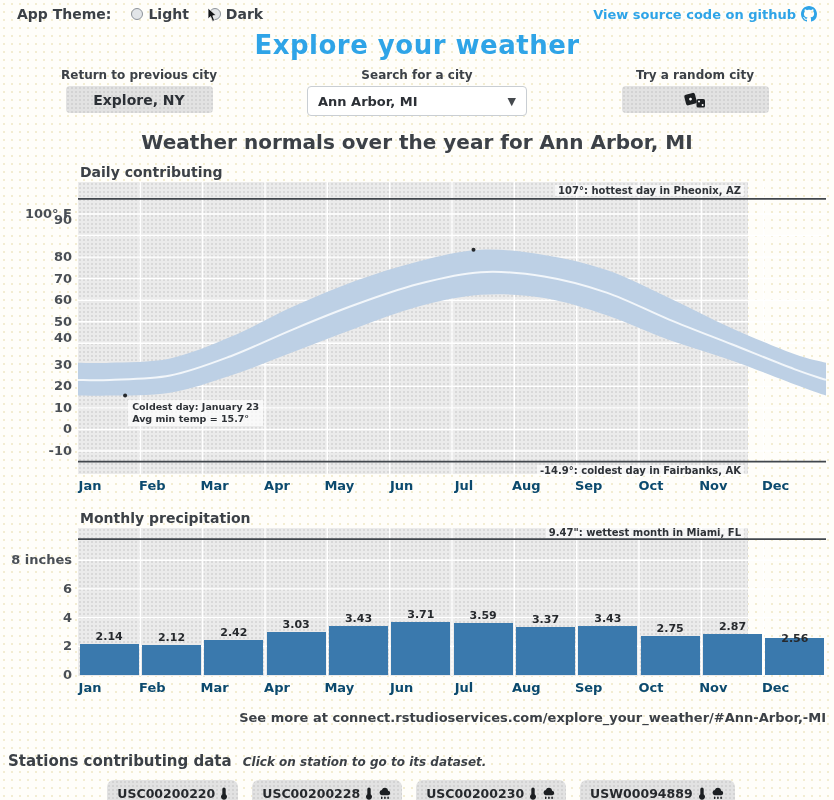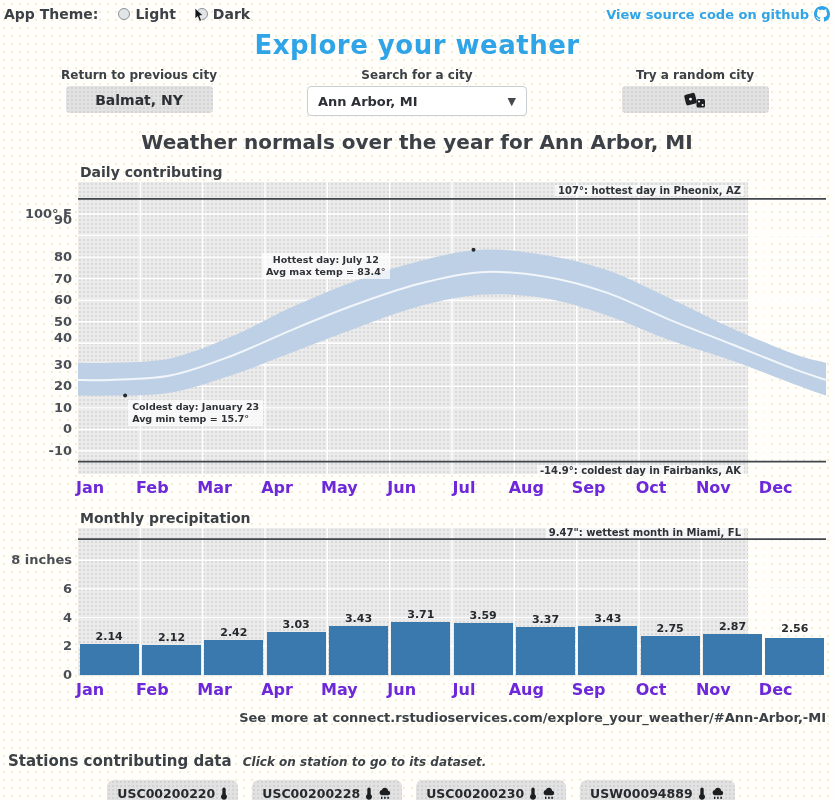--- a/index.html
+++ b/index.html
@@ -4,21 +4,21 @@
 <style>
   * { box-sizing: border-box; margin: 0; padding: 0; }
   html,body { width: 834px; height: 800px; overflow: hidden; }
   body {
     font-family: "DejaVu Sans", sans-serif;
     color: #3c4147;
     background-color: #fffefa;
     background-image: radial-gradient(#f3edd2 1px, transparent 1px);
     background-size: 8px 8px;
   }
-  .topbar { display: flex; align-items: center; height: 28px; padding: 0 4px; }
+  .topbar { display: flex; align-items: center; height: 28px; padding: 0 17px; }
   .topbar-label { font-size: 14px; font-weight: 700; }
   .radio-opt { display: inline-flex; align-items: center; gap: 5px; margin-left: 20px; font-size: 14px; font-weight: 700; cursor: pointer; position: relative; }
   .radio-circle { width: 12px; height: 12px; border-radius: 50%; border: 1px solid #8d939a; background: #e2e5e8; display: inline-block; }
   .cursor-svg { position: absolute; left: -2px; top: 2px; }
   .gh-link { margin-left: auto; display: inline-flex; align-items: center; gap: 5px; color: #2fa4e7; font-size: 13px; font-weight: 700; text-decoration: none; cursor: pointer; }
   h1 { text-align: center; font-size: 26px; line-height: 34px; color: #2fa4e7; letter-spacing: 0.5px; }
   .controls { display: flex; margin-top: 6px; }
   .ctrl-col { width: 278px; display: flex; flex-direction: column; align-items: center; }
   .ctrl-label { font-size: 12px; font-weight: 700; margin-bottom: 4px; }
   .gray-btn {
@@ -43,21 +43,21 @@
   .chart-wrap.precip { height: 172px; }
   .panel {
     position: absolute; left: 78px; top: 0; width: 670px;
     background-color: #ebebeb;
     background-image: radial-gradient(#d9d9d9 0.8px, transparent 0.8px);
     background-size: 4px 4px;
   }
   .panel.temp { height: 292px; }
   .panel.precip { height: 148px; }
   .ytick { position: absolute; width: 72px; text-align: right; font-size: 13px; font-weight: 700; color: #4a4f55; }
-  .xtick { position: absolute; top: 0; transform: translateX(-50%); font-size: 16px; font-weight: 700; color: #6d28d9; }
+  .xtick { position: absolute; top: 0; transform: translateX(-50%); font-size: 13px; font-weight: 700; color: #0c4a6e; }
   .xticks { position: absolute; left: 78px; width: 748px; height: 20px; }
   .chart-wrap.temp .xticks { top: 296px; }
   .chart-wrap.precip .xticks { top: 152px; }
   .ref-label {
     position: absolute; right: 4px; font-size: 10px; font-weight: 700; color: #2e3237;
     background: rgba(255,255,255,0.6); padding: 0 3px; white-space: nowrap;
   }
   .anno-box {
     position: absolute; font-size: 9.5px; font-weight: 700; line-height: 12px; color: #2e3237;
     background: rgba(255,255,255,0.7); padding: 1px 4px; text-align: center; white-space: nowrap;
@@ -102,21 +102,21 @@
         <path fill="#2fa4e7" d="M8 0C3.58 0 0 3.58 0 8c0 3.54 2.29 6.53 5.47 7.59.4.07.55-.17.55-.38 0-.19-.01-.82-.01-1.49-2.01.37-2.53-.49-2.69-.94-.09-.23-.48-.94-.82-1.13-.28-.15-.68-.52-.01-.53.63-.01 1.08.58 1.23.82.72 1.21 1.87.87 2.33.66.07-.52.28-.87.51-1.07-1.78-.2-3.64-.89-3.64-3.95 0-.87.31-1.59.82-2.15-.08-.2-.36-1.02.08-2.12 0 0 .67-.21 2.2.82.64-.18 1.32-.27 2-.27s1.36.09 2 .27c1.53-1.04 2.2-.82 2.2-.82.44 1.1.16 1.92.08 2.12.51.56.82 1.27.82 2.15 0 3.07-1.87 3.75-3.65 3.95.29.25.54.73.54 1.48 0 1.07-.01 1.93-.01 2.2 0 .21.15.46.55.38A8.01 8.01 0 0 0 16 8c0-4.42-3.58-8-8-8z"></path>
       </svg>
   </a>
 </div>
 
 <h1>Explore your weather</h1>
 
 <div class="controls">
   <div class="ctrl-col">
     <span class="ctrl-label">Return to previous city</span>
-    <button class="gray-btn">Balmat, NY</button>
+    <button class="gray-btn">Explore, NY</button>
   </div>
   <div class="ctrl-col">
     <span class="ctrl-label">Search for a city</span>
     <div class="select-box">
       <span>Ann Arbor, MI</span>
       <span class="select-caret">▼</span>
     </div>
   </div>
   <div class="ctrl-col">
     <span class="ctrl-label">Try a random city</span>
@@ -170,24 +170,20 @@
         <path d="M0.0,197.9C5.3,197.9 16.4,198.6 31.8,197.9C47.1,197.2 72.1,197.5 92.2,193.6C112.4,189.6 132.2,181.9 152.7,174.2C173.2,166.5 194.3,155.9 215.2,147.3C236.0,138.6 256.8,130.0 277.7,122.5C298.5,114.9 319.4,107.4 340.2,102.0C361.0,96.6 381.7,91.4 402.7,90.2C423.7,88.9 445.2,91.1 466.2,94.5C487.2,97.9 507.9,103.5 528.7,110.6C549.6,117.8 570.4,129.0 591.2,137.6C612.1,146.2 632.9,154.1 653.7,162.3C674.6,170.6 700.5,181.2 716.2,187.1C731.9,193.0 742.7,196.1 748.0,197.9" fill="none" stroke="#f2f6fa" stroke-width="2"></path>
         <g stroke="#41464c" stroke-width="1.6">
           <line x1="0" x2="748" y1="16.9" y2="16.9"></line>
           <line x1="0" x2="748" y1="279.6" y2="279.6"></line>
         </g>
         <circle cx="395.5" cy="67.8" r="2" fill="#26292d"></circle>
         <circle cx="47.1" cy="213.6" r="2" fill="#26292d"></circle>
       </svg>
     <span class="ref-label" id="temp-ref-top" style="top: 2.9185px;">107°: hottest day in Pheonix, AZ</span>
     <span class="ref-label" id="temp-ref-bottom" style="top: 282.552px;">-14.9°: coldest day in Fairbanks, AK</span>
-    <div class="anno-box" id="anno-hot" style="right: 358.482px; top: 70.7647px;">
-      <div>Hottest day: July 12</div>
-      <div>Avg max temp = 83.4°</div>
-    </div>
     <div class="anno-box" id="anno-cold" style="left: 50.1342px; top: 217.624px; text-align: left;">
       <div>Coldest day: January 23</div>
       <div>Avg min temp = 15.7°</div>
     </div>
   </div>
   <div id="temp-yticks">
       <div class="ytick" style="top: 24px;">100° F</div>
       <div class="ytick" style="top: 30px;">90</div>
       <div class="ytick" style="top: 67.09px;">80</div>
       <div class="ytick" style="top: 88.635px;">70</div>
@@ -258,21 +254,21 @@
         <div class="bar-label" style="left: 405.167px; top: 81.4835px;">3.59</div>
         <div class="bar" style="left: 437.833px; width: 59.3333px; height: 48.3595px; top: 98.6405px; background: rgb(58, 121, 173);"></div>
         <div class="bar-label" style="left: 467.5px; top: 84.6405px;">3.37</div>
         <div class="bar" style="left: 500.167px; width: 59.3333px; height: 49.2205px; top: 97.7795px; background: rgb(58, 121, 173);"></div>
         <div class="bar-label" style="left: 529.833px; top: 83.7795px;">3.43</div>
         <div class="bar" style="left: 562.5px; width: 59.3333px; height: 39.4625px; top: 107.537px; background: rgb(58, 121, 173);"></div>
         <div class="bar-label" style="left: 592.167px; top: 93.5375px;">2.75</div>
         <div class="bar" style="left: 624.833px; width: 59.3333px; height: 41.1845px; top: 105.816px; background: rgb(58, 121, 173);"></div>
         <div class="bar-label" style="left: 654.5px; top: 91.8155px;">2.87</div>
         <div class="bar" style="left: 687.167px; width: 59.3333px; height: 36.736px; top: 110.264px; background: rgb(58, 121, 173);"></div>
-        <div class="bar-label" style="left: 716.833px; top: 94px;">2.56</div>
+        <div class="bar-label" style="left: 716.833px; top: 104px;">2.56</div>
       </div>
   </div>
   <div id="precip-yticks">
       <div class="ytick" style="top: 24.2px;">8 inches</div>
       <div class="ytick" style="top: 52.9px;">6</div>
       <div class="ytick" style="top: 81.6px;">4</div>
       <div class="ytick" style="top: 110.3px;">2</div>
       <div class="ytick" style="top: 139px;">0</div>
     </div>
   <div class="xticks" id="precip-xticks">

